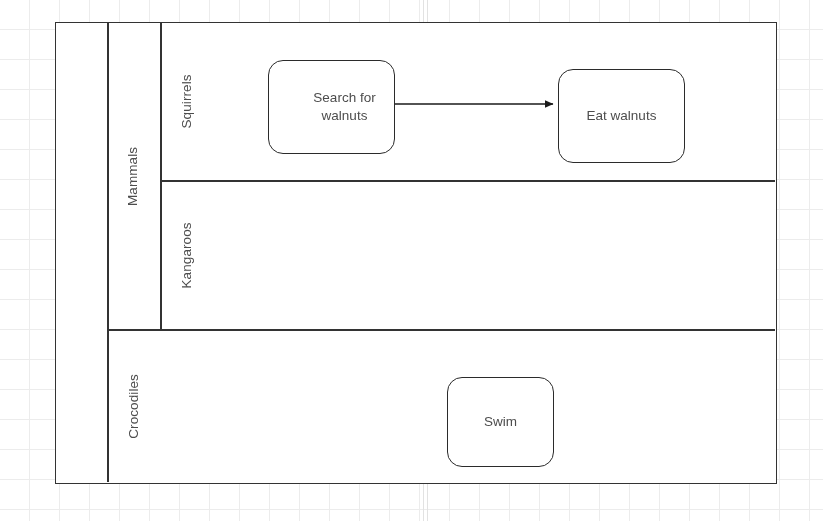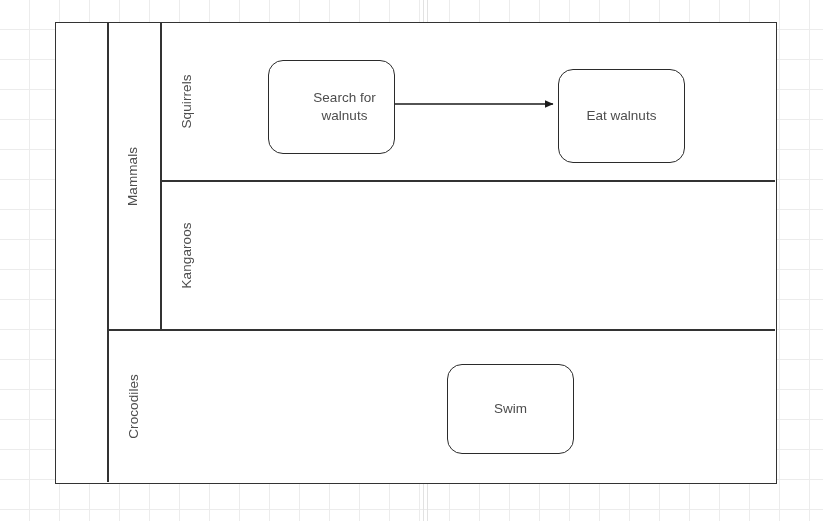--- a/index.html
+++ b/index.html
@@ -158,17 +158,17 @@
 
   <div class="task" style="left:268px; top:60px; width:127px; height:94px;padding-left:36px;">
     <span>Search for walnuts</span>
   </div>
 
   <div class="task" style="left:558px; top:60px; width:127px; height:94px;margin-top:9px;">
     <span>Eat walnuts</span>
   </div>
 
 
-  <div class="task" style="left:447px; top:364px; width:127px; height:90px;">
+  <div class="task" style="left:447px; top:377px; width:107px; height:90px;">
     <span>Swim</span>
   </div>
 
 </div>
 
 </body></html>

